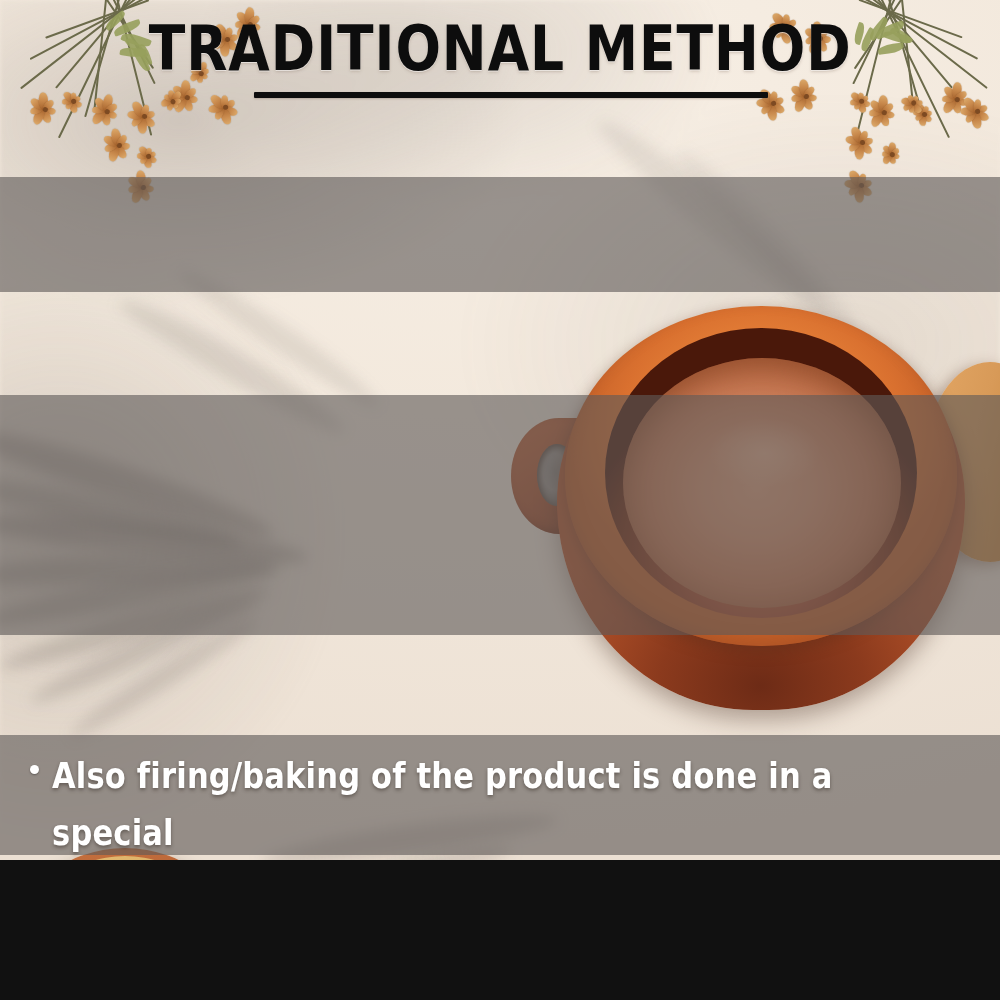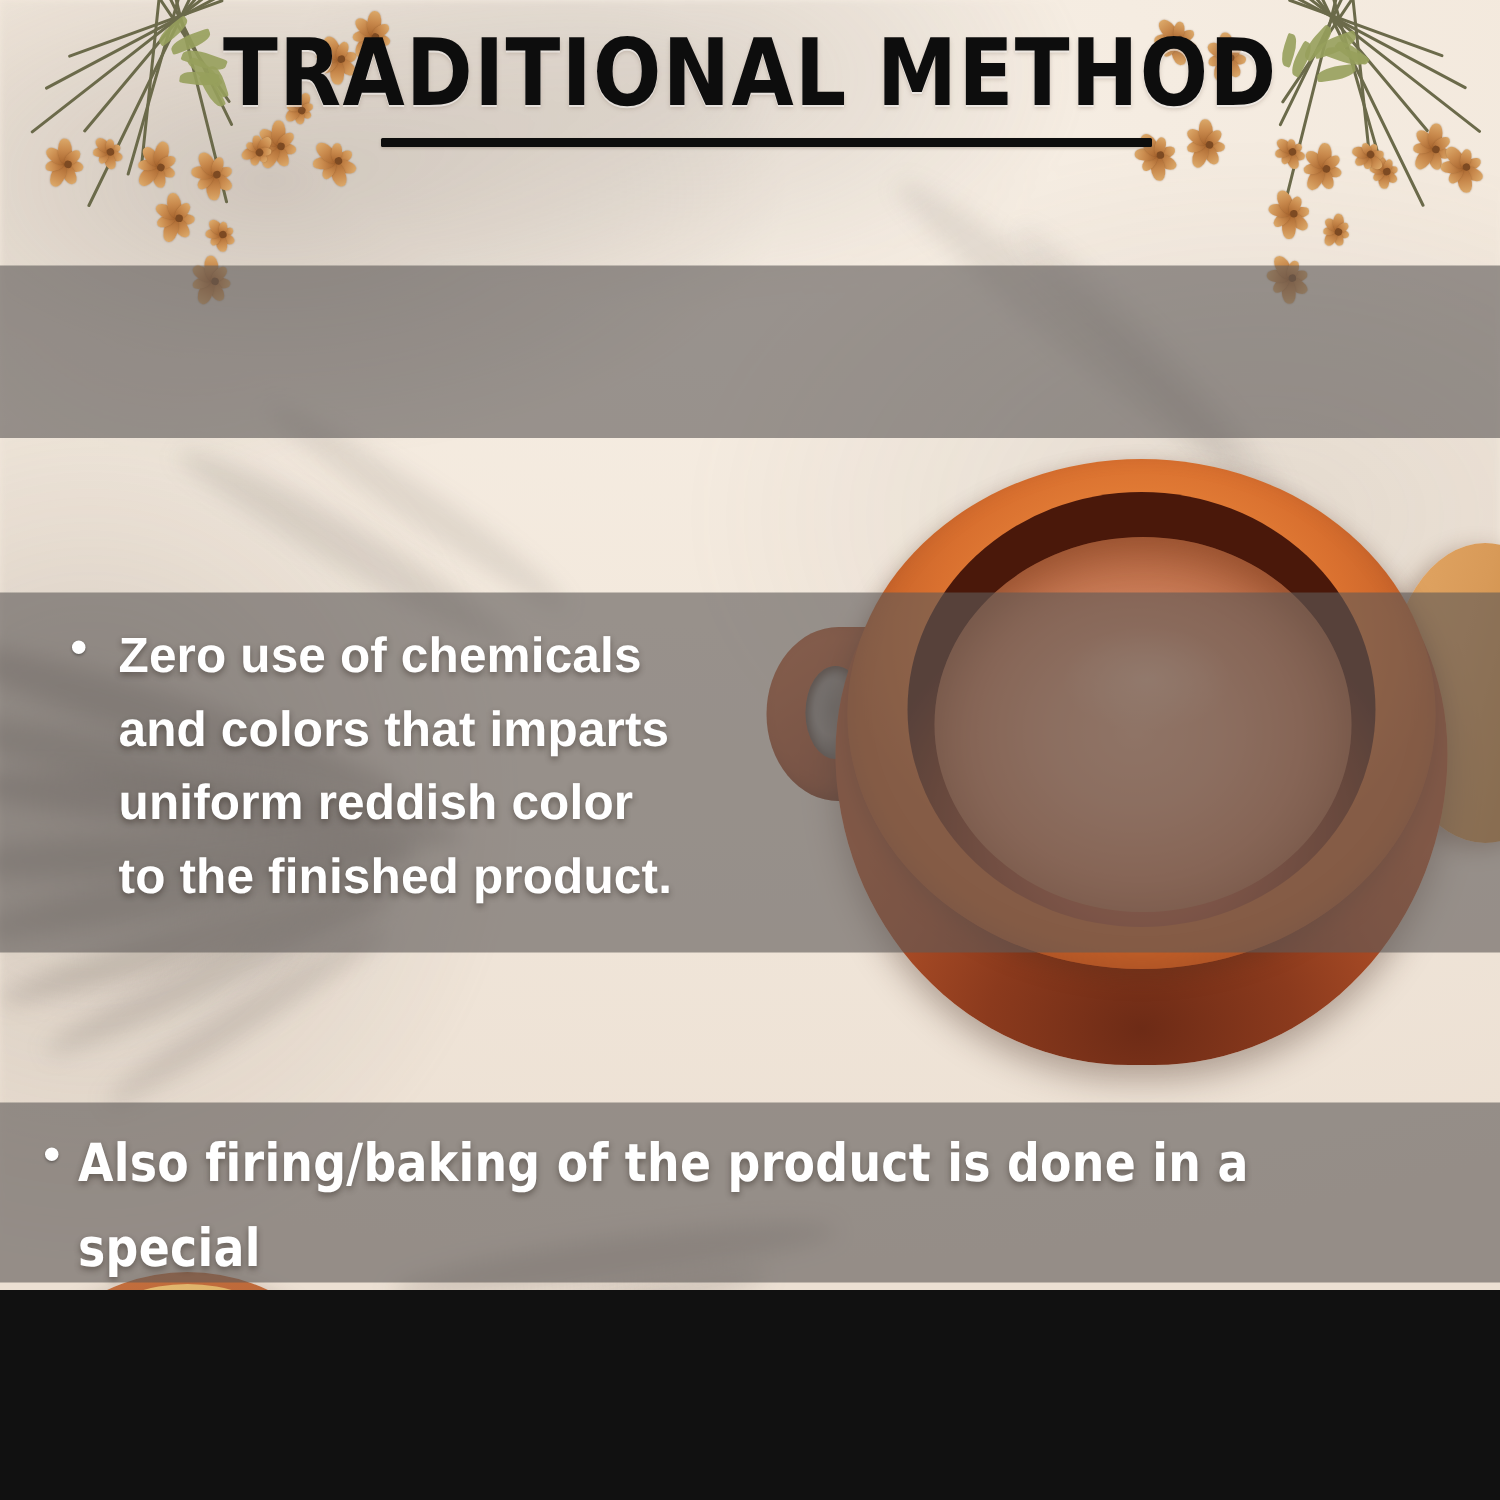--- a/index.html
+++ b/index.html
@@ -612,27 +612,20 @@
   <div class="title-wrap">
     <div class="title">TRADITIONAL METHOD</div>
   </div>
   <div class="title-rule"></div>
 
   <div class="band band1"></div>
   <div class="band band2"></div>
   <div class="band band3"></div>
 
 
-  <div class="bullet-row wide b2">
-    <div class="dot"></div>
-    <div class="btext"> Zero use of chemicals
-and colors that imparts
-uniform reddish color
-to the finished product.</div>
-  </div>
 
   <div class="bullet-row cond b3">
     <div class="dot"></div>
     <div class="btext">Also firing/baking of the product is done in a special
 way that results in white shading effect.</div>
   </div>
 
 </div>
 
 </body></html>

